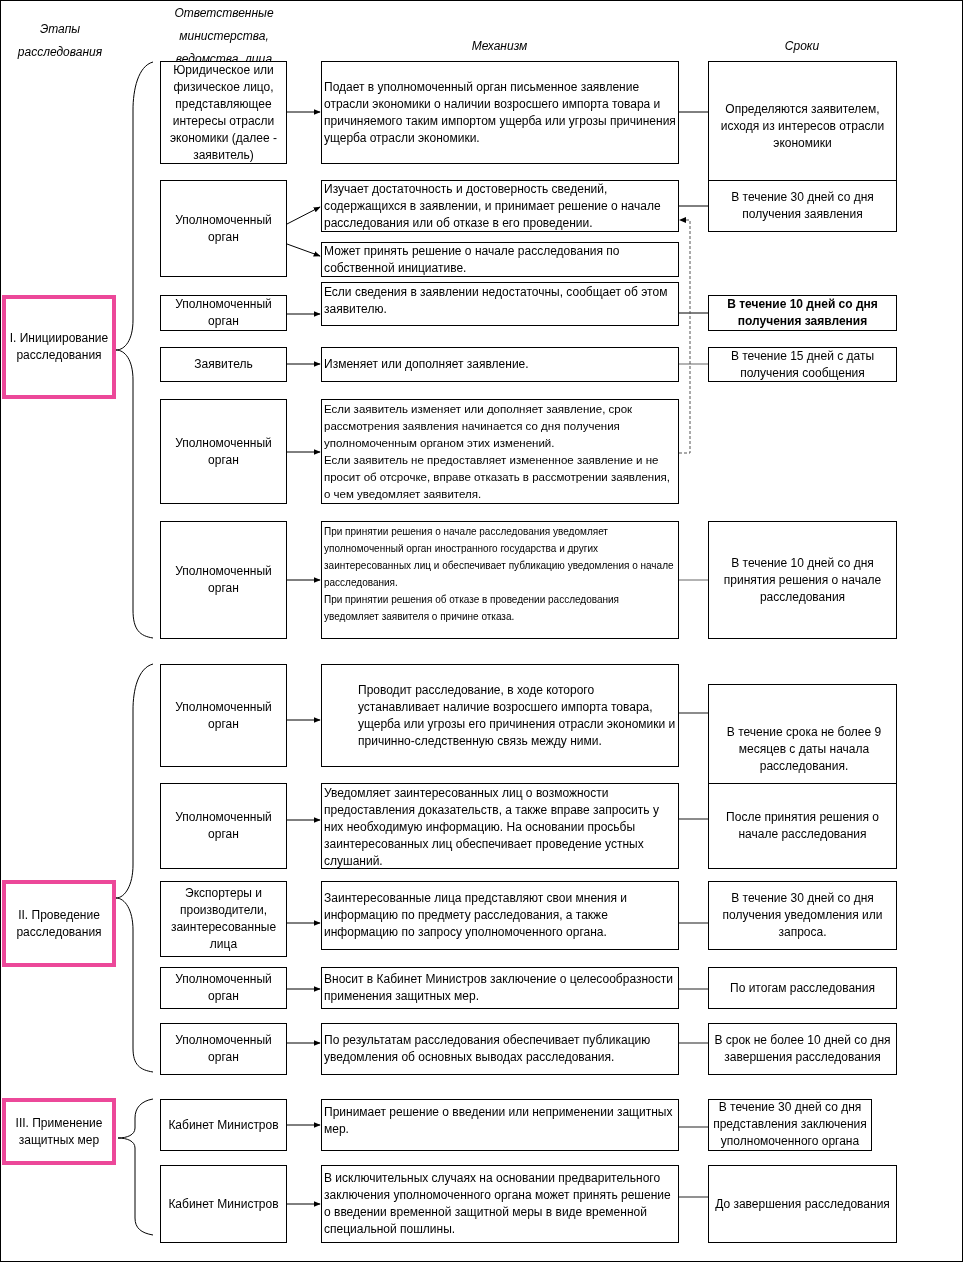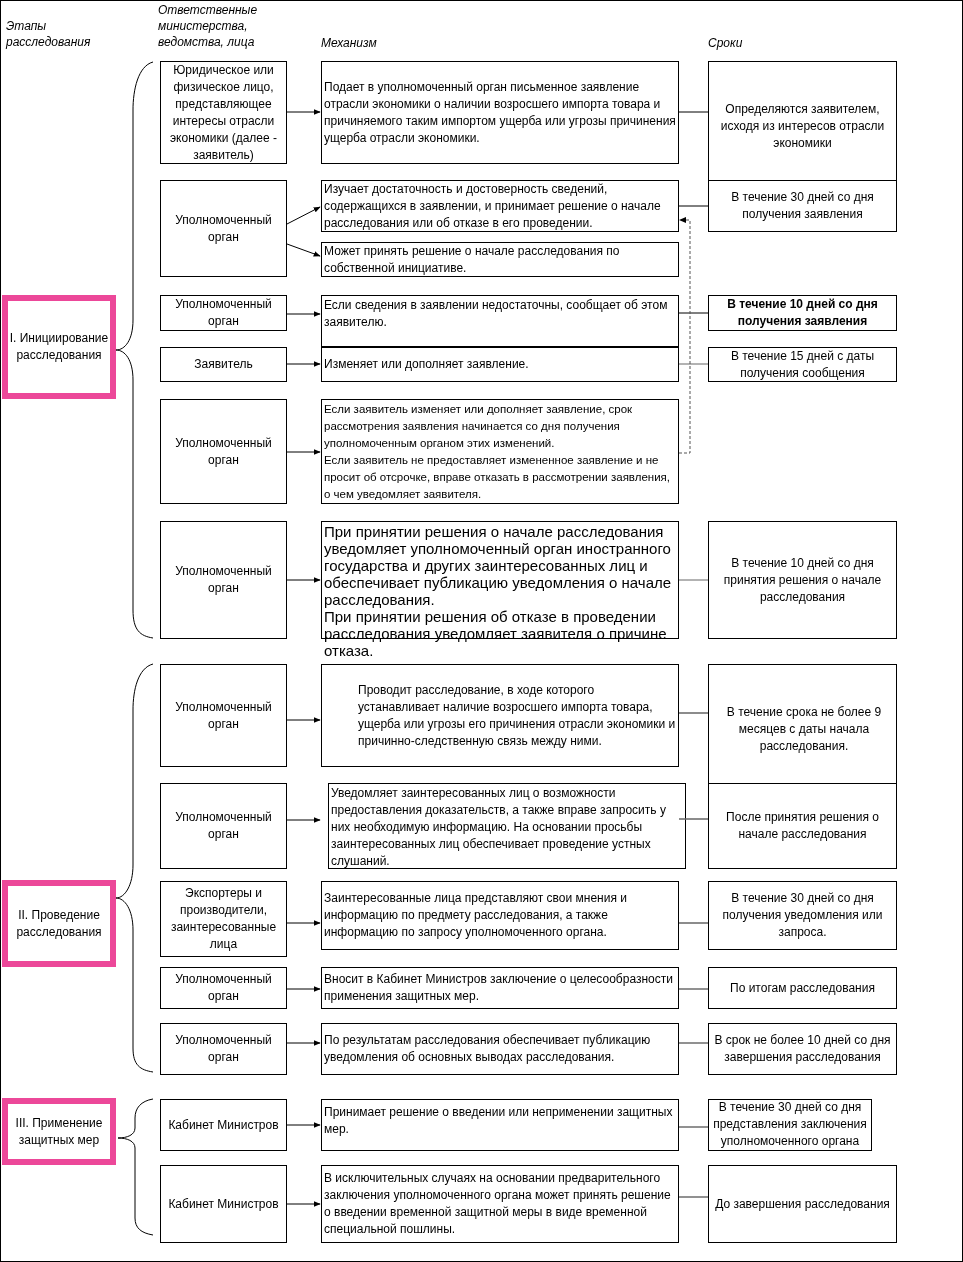--- a/index.html
+++ b/index.html
@@ -1,27 +1,27 @@
 <!DOCTYPE html>
 <html><head>
 <meta charset="utf-8">
 <style>
   html, body { margin: 0; padding: 0; background: #ffffff; }
   body { width: 963px; height: 1262px; position: relative; overflow: hidden;
          font-family: "Liberation Sans", "DejaVu Sans", sans-serif; color: #000; }
   .frame { position: absolute; left: 0; top: 0; width: 961px; height: 1260px; border: 1px solid #000; box-sizing: content-box; }
-  .hdr { position: absolute; font-style: italic; font-size: 12px; line-height: 16px; text-align: left; color: #000; }
+  .hdr { position: absolute; font-style: italic; font-size: 12px; line-height: 23px; text-align: center; color: #000; }
   .box { position: absolute; border: 1px solid #000; background: #fff; box-sizing: border-box;
          display: flex; align-items: center; font-size: 12px; line-height: 17px; }
   .box span { display: block; width: 100%; }
   .actor { justify-content: center; text-align: center; padding: 0 2px; }
   .mech { justify-content: flex-start; text-align: left; padding: 0 2px; }
   .mech.top { align-items: flex-start; padding-top: 1px; }
   .timing { justify-content: center; text-align: center; padding: 0 4px; }
-  .stage { border: 6px solid #ec4899; justify-content: flex-start; text-align: center; font-size: 12px; line-height: 17px; }
+  .stage { border: 4px solid #ec4899; justify-content: flex-start; text-align: center; font-size: 12px; line-height: 17px; }
   svg.overlay { position: absolute; left: 0; top: 0; width: 963px; height: 1262px; pointer-events: none; }
 </style>
 </head>
 <body>
 
 <div class="frame"></div>
 
 <div class="hdr" style="left:6px;top:18px;width:108px;">Этапы расследования</div>
 <div class="hdr" style="left:158px;top:2px;width:132px;">Ответственные министерства, ведомства, лица</div>
 <div class="hdr" style="left:321px;top:35px;width:357px;">Механизм</div>
@@ -56,21 +56,21 @@
 <div class="box mech" style="left:321px;top:242px;width:358px;height:35px;">
     <span>Может принять решение о начале расследования по собственной инициативе.</span>
   </div>
 <div class="box timing" style="left:708px;top:180px;width:189px;height:52px;">
     <span>В течение 30 дней со дня получения заявления</span>
   </div>
 
 <div class="box actor" style="left:160px;top:295px;width:127px;height:36px;">
     <span>Уполномоченный орган</span>
   </div>
-<div class="box mech top" style="left:321px;top:295px;width:358px;height:52px;">
+<div class="box mech top" style="left:321px;top:282px;width:358px;height:44px;">
     <span>Если сведения в заявлении недостаточны, сообщает об этом заявителю.</span>
   </div>
 <div class="box timing" style="left:708px;top:295px;width:189px;height:36px;font-weight:bold;">
     <span>В течение 10 дней со дня получения заявления</span>
   </div>
 
 <div class="box actor" style="left:160px;top:347px;width:127px;height:35px;">
     <span>Заявитель</span>
   </div>
 <div class="box mech" style="left:321px;top:347px;width:358px;height:35px;">
@@ -86,44 +86,44 @@
 <div class="box mech top" style="left:321px;top:399px;width:358px;height:105px;font-size:11.5px;">
   <span>
       <span>Если заявитель изменяет или дополняет заявление, срок рассмотрения заявления начинается со дня получения уполномоченным органом этих изменений.</span>
       <span>Если заявитель не предоставляет измененное заявление и не просит об отсрочке, вправе отказать в рассмотрении заявления, о чем уведомляет заявителя.</span>
     </span>
 </div>
 
 <div class="box actor" style="left:160px;top:521px;width:127px;height:118px;">
     <span>Уполномоченный орган</span>
   </div>
-<div class="box mech top" style="left:321px;top:521px;width:358px;height:118px;font-size:15px;">
+<div class="box mech top" style="left:321px;top:521px;width:358px;height:118px;font-size:10px;">
   <span>
       <span>При принятии решения о начале расследования уведомляет уполномоченный орган иностранного государства и других заинтересованных лиц и обеспечивает публикацию уведомления о начале расследования.</span>
       <span>При принятии решения об отказе в проведении расследования уведомляет заявителя о причине отказа.</span>
     </span>
 </div>
 <div class="box timing" style="left:708px;top:521px;width:189px;height:118px;">
     <span>В течение 10 дней со дня принятия решения о начале расследования</span>
   </div>
 
 <div class="box actor" style="left:160px;top:664px;width:127px;height:103px;">
     <span>Уполномоченный орган</span>
   </div>
 <div class="box mech" style="left:321px;top:664px;width:358px;height:103px;padding-left:36px;">
     <span>Проводит расследование, в ходе которого устанавливает наличие возросшего импорта товара, ущерба или угрозы его причинения отрасли экономики и причинно-следственную связь между ними.</span>
   </div>
-<div class="box timing" style="left:708px;top:664px;width:189px;height:130px;padding-left:7px;">
+<div class="box timing" style="left:708px;top:684px;width:189px;height:130px;padding-left:7px;">
     <span>В течение срока не более 9 месяцев с даты начала расследования.</span>
   </div>
 
 <div class="box actor" style="left:160px;top:783px;width:127px;height:86px;">
     <span>Уполномоченный орган</span>
   </div>
-<div class="box mech top" style="left:321px;top:783px;width:358px;height:86px;margin-left:7px;">
+<div class="box mech top" style="left:321px;top:783px;width:358px;height:86px;">
     <span>Уведомляет заинтересованных лиц о возможности предоставления доказательств, а также вправе запросить у них необходимую информацию. На основании просьбы заинтересованных лиц обеспечивает проведение устных слушаний.</span>
   </div>
 <div class="box timing" style="left:708px;top:783px;width:189px;height:86px;">
     <span>После принятия решения о начале расследования</span>
   </div>
 
 <div class="box actor" style="left:160px;top:881px;width:127px;height:76px;">
     <span>Экспортеры и производители, заинтересованные лица</span>
   </div>
 <div class="box mech" style="left:321px;top:881px;width:358px;height:69px;">

